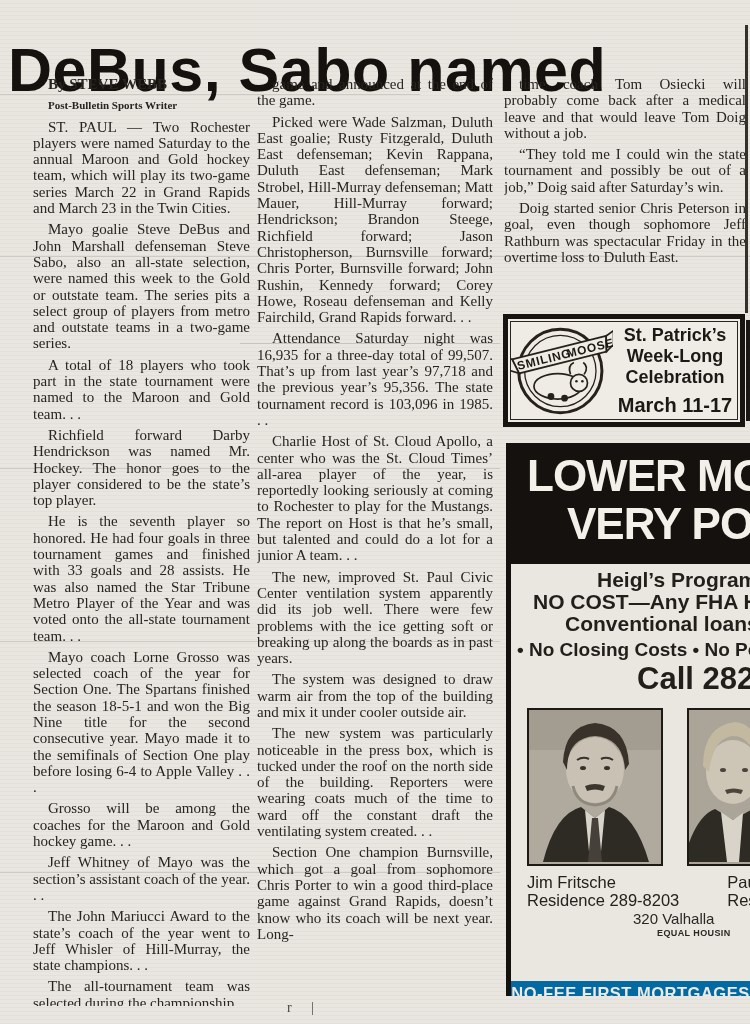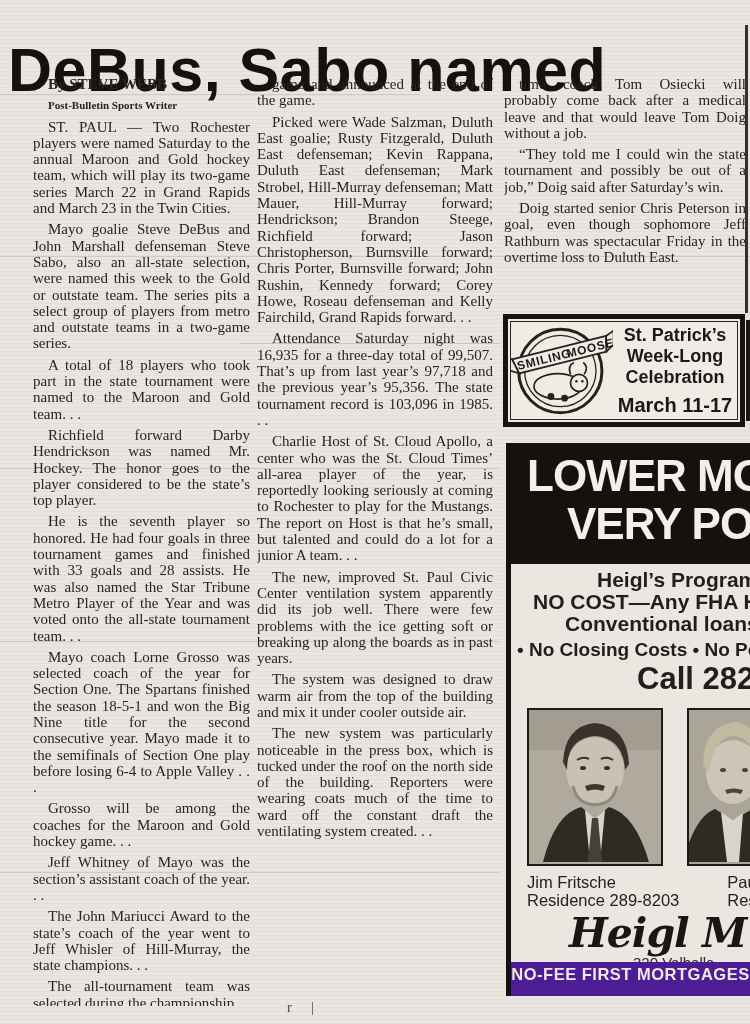--- a/index.html
+++ b/index.html
@@ -69,21 +69,21 @@
   .caption-row{display:flex;margin:7px 0 0 16px;gap:48px;}
   .caption{font-size:16.5px;line-height:18px;color:#25211c;white-space:nowrap;}
   .script-logo{
     font-family:"DejaVu Serif", serif;font-style:italic;font-weight:bold;
     font-size:41px;line-height:40px;margin:4px 0 0 58px;color:#1a1612;
     white-space:nowrap;letter-spacing:-1px;
   }
   .mort-addr{font-size:15px;line-height:16px;margin:2px 16px 0 122px;white-space:nowrap;}
   .mort-equal{font-size:9px;font-weight:bold;line-height:11px;margin:1px 0 0 146px;letter-spacing:0.4px;white-space:nowrap;}
   .mort-footer{
-    position:absolute;left:0;right:0;bottom:0;height:34px;background:#4c1d95;
+    position:absolute;left:0;right:0;bottom:0;height:15px;background:#0369a1;
     color:#edeae3;font-weight:bold;font-size:16.5px;line-height:25px;
     text-align:center;letter-spacing:0.5px;white-space:nowrap;
   }
   .rule-right-top{position:absolute;left:745px;top:25px;width:3px;height:288px;background:#35302a;}
   .sliver{position:absolute;left:746px;top:320px;width:4px;height:101px;background:#1a1714;}
   .scan-mark{position:absolute;left:287px;top:1000px;font-size:14px;color:#4a443d;letter-spacing:8px;}
 </style>
 </head>
 <body>
 
@@ -114,20 +114,21 @@
   </div>
 
   <div class="col" id="col2">
     <p>game and announced at the end of the game.</p>
     <p>Picked were Wade Salzman, Duluth East goalie; Rusty Fitzgerald, Duluth East defenseman; Kevin Rappana, Duluth East defenseman; Mark Strobel, Hill-Murray defenseman; Matt Mauer, Hill-Murray forward; Hendrickson; Brandon Steege, Richfield forward; Jason Christopherson, Burnsville forward; Chris Porter, Burnsville forward; John Rushin, Kennedy forward; Corey Howe, Roseau defenseman and Kelly Fairchild, Grand Rapids forward. . .</p>
     <p>Attendance Saturday night was 16,935 for a three-day total of 99,507. That’s up from last year’s 97,718 and the previous year’s 95,356. The state tournament record is 103,096 in 1985. . .</p>
     <p>Charlie Host of St. Cloud Apollo, a center who was the St. Cloud Times’ all-area player of the year, is reportedly looking seriously at coming to Rochester to play for the Mustangs. The report on Host is that he’s small, but talented and could do a lot for a junior A team. . .</p>
     <p>The new, improved St. Paul Civic Center ventilation system apparently did its job well. There were few problems with the ice getting soft or breaking up along the boards as in past years.</p>
     <p>The system was designed to draw warm air from the top of the building and mix it under cooler outside air.</p>
     <p>The new system was particularly noticeable in the press box, which is tucked under the roof on the north side of the building. Reporters were wearing coats much of the time to ward off the constant draft the ventilating system created. . .</p>
+    <p>Section One champion Burnsville, which got a goal from sophomore Chris Porter to win a good third-place game against Grand Rapids, doesn’t know who its coach will be next year. Long-</p>
   </div>
 
   <div class="col" id="col3">
     <p>time coach Tom Osiecki will probably come back after a medical leave and that would leave Tom Doig without a job.</p>
     <p>“They told me I could win the state tournament and possibly be out of a job,” Doig said after Saturday’s win.</p>
     <p>Doig started senior Chris Peterson in goal, even though sophomore Jeff Rathburn was spectacular Friday in the overtime loss to Duluth East.</p>
   </div>
 
   <div class="ad-stpat">
     <div class="ad-stpat-inner">
@@ -203,21 +204,20 @@
       <div class="caption">
         <div>Jim Fritsche</div>
         <div>Residence 289-8203</div>
       </div>
       <div class="caption">
         <div>Paul Olson</div>
         <div>Residence 2</div>
       </div>
     </div>
 
-    <div class="script-logo">Heigl M</div>
     <div class="mort-addr">320 Valhalla</div>
     <div class="mort-equal">EQUAL HOUSIN</div>
     <div class="mort-footer">NO-FEE FIRST MORTGAGES</div>
   </div>
 
   <div class="rule-right-top"></div>
   <div class="sliver"></div>
   <div class="scan-mark">r |</div>
 
 </div>

